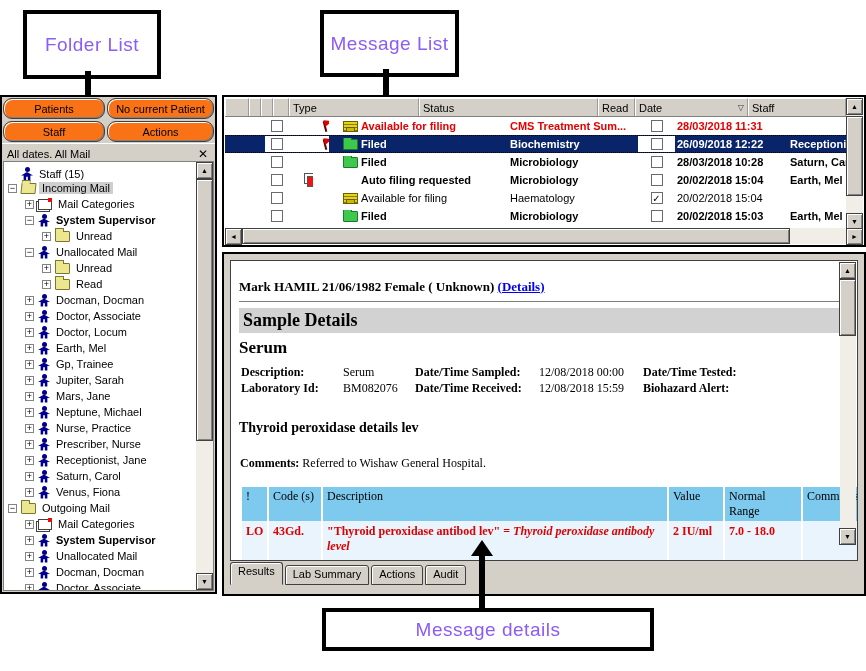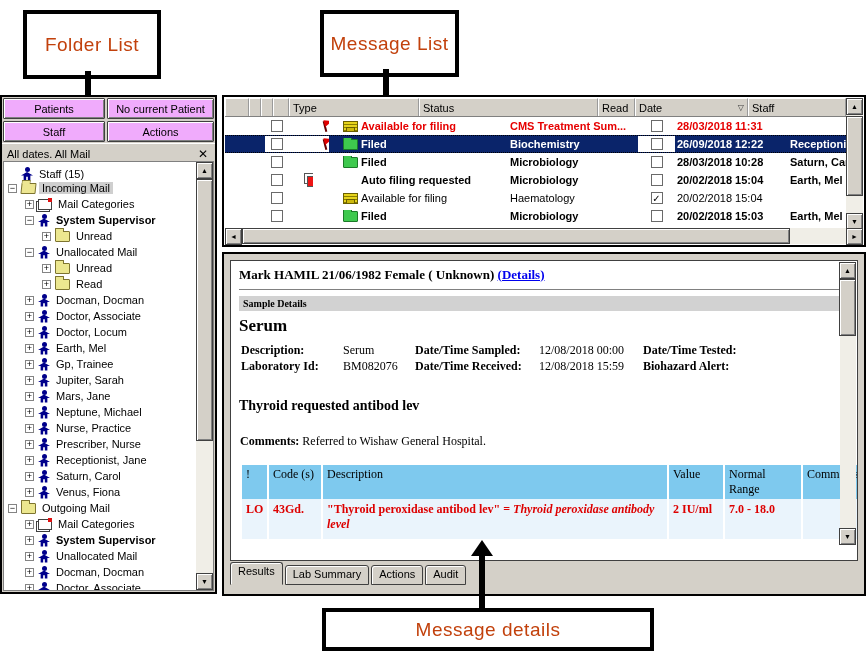--- a/index.html
+++ b/index.html
@@ -1,39 +1,39 @@
 <!DOCTYPE html>
 <html><head>
 <meta charset="utf-8">
 <style>
   html,body{margin:0;padding:0;background:#fff;}
   .stage{position:relative;width:866px;height:671px;background:#fff;overflow:hidden;
          font-family:"Liberation Sans","DejaVu Sans",sans-serif;font-size:11px;color:#000;}
 
   
   .callout{position:absolute;background:#fff;border:4px solid #000;display:flex;
-           align-items:center;justify-content:center;font-size:19px;color:#c2410c;letter-spacing:.5px;}
+           align-items:center;justify-content:center;font-size:19px;color:#8b5cf6;letter-spacing:.5px;}
   .co-folder{left:23px;top:10px;width:130px;height:61px;}
   .co-msglist{left:320px;top:10px;width:131px;height:59px;}
   .co-details{left:322px;top:608px;width:324px;height:35px;}
   .aline{position:absolute;width:6px;background:#000;}
   .ahead{position:absolute;width:0;height:0;border-left:11px solid transparent;border-right:11px solid transparent;}
   .down{border-top:16px solid #000;}
   .up{border-bottom:16px solid #000;}
   .sbtrack{background:#f0eee7;}
   .sbbtn{position:absolute;width:15px;height:15px;background:#d4d0c8;border:1px solid #404040;
          box-shadow:inset 1px 1px 0 #fff,inset -1px -1px 0 #808080;display:flex;align-items:center;justify-content:center;
          font-size:7px;line-height:1;color:#000;}
   .sbthumb{position:absolute;background:#d4d0c8;border:1px solid #404040;box-shadow:inset 1px 1px 0 #fff,inset -1px -1px 0 #808080;}
 
   
   .lp{position:absolute;left:0;top:95px;width:217px;height:499px;background:#d4d0c8;border:2px solid #000;box-sizing:border-box;}
   .lp-tabs{display:grid;grid-template-columns:104px 1fr;}
-  .lp-tab{height:19px;margin:1px;border-radius:1px;display:flex;align-items:center;justify-content:center;
-          background:#f0abfc;border:1px solid #404040;box-shadow:inset 1px 1px 0 #fff,inset -1px -1px 0 #808080;cursor:default;}
+  .lp-tab{height:19px;margin:1px;border-radius:9px;display:flex;align-items:center;justify-content:center;
+          background:#f97316;border:1px solid #404040;box-shadow:inset 1px 1px 0 #fff,inset -1px -1px 0 #808080;cursor:default;}
   .filter{height:19px;display:flex;align-items:center;padding:0 5px;border-top:1px solid #fff;}
   .filter .flabel{flex:1;}
   .filter .fclose{width:14px;text-align:center;font-size:12px;line-height:12px;}
   .tree{position:absolute;left:1px;right:1px;top:64px;bottom:1px;background:#fff;border:1px solid #808080;overflow:hidden;padding-top:2px;box-sizing:border-box;}
   .trow{height:16px;display:flex;align-items:center;white-space:nowrap;}
   .exp{width:9px;height:9px;box-sizing:border-box;border:1px solid #848484;background:#fff;font-size:9px;line-height:7px;
        text-align:center;flex:0 0 9px;color:#000;}
   .expsp{width:9px;flex:0 0 9px;}
   .tlabel{padding:0 3px;margin-left:3px;}
   .tlabel.b{font-weight:bold;}
@@ -85,24 +85,24 @@
   .cb{width:12px;height:12px;box-sizing:border-box;background:#fff;border:1px solid #6a6a6a;margin:0 auto;
       display:flex;align-items:center;justify-content:center;font-size:10px;color:#000;font-weight:bold;}
   .st-ic{margin:0 3px 0 12px;}
   .ml-vs{position:absolute;right:0;top:0;width:17px;height:132px;}
   .ml-hs{position:absolute;left:0;bottom:0;right:0;height:16px;}
 
   
   .dp{position:absolute;left:222px;top:252px;width:644px;height:344px;background:#d4d0c8;border:2px solid #000;box-sizing:border-box;}
   .doc{position:absolute;left:6px;top:6px;right:6px;height:299px;background:#fff;border:1px solid #404040;overflow:hidden;
        font-family:"Liberation Serif","DejaVu Serif",serif;font-size:12px;}
-  .banner{font-weight:bold;font-size:13px;padding:6px 0 3px 8px;}
+  .banner{font-weight:bold;font-size:13px;padding:18px 0 3px 8px;}
   .banner a{color:#0000ee;text-decoration:underline;}
   .doc hr{border:none;border-top:1px solid #808080;margin:3px 4px 6px 8px;}
-  .band{background:#d2d2d2;font-weight:bold;font-size:10px;padding:2px 4px;margin:0 11px 0 8px;}
+  .band{background:#d2d2d2;font-weight:bold;font-size:18px;padding:2px 4px;margin:0 11px 0 8px;}
   .serum{font-weight:bold;font-size:17px;margin:5px 0 7px 8px;}
   .fgrid{display:grid;grid-template-columns:102px 72px 124px 104px 150px 1fr;row-gap:1px;margin-left:10px;margin-right:24px;}
   .flab{font-weight:bold;}
   .ttl{font-weight:bold;font-size:14px;margin:24px 0 0 8px;}
   .cmt{margin:20px 0 0 9px;}
   .cmt b{font-weight:bold;}
   table.res{border-collapse:collapse;margin:16px 0 0 11px;table-layout:fixed;width:592px;}
   table.res th{background:#7ec9ee;font-weight:normal;text-align:left;vertical-align:top;padding:2px 4px;
                border-right:2px solid #fff;font-size:12px;}
   table.res td{background:#eaf4fc;color:#dd0000;font-weight:bold;vertical-align:top;padding:3px 4px;
@@ -495,21 +495,21 @@
           <div class="fval">12/08/2018 00:00</div>
           <div class="flab">Date/Time Tested:</div>
           <div class="fval"></div>
           <div class="flab">Laboratory Id:</div>
           <div class="fval">BM082076</div>
           <div class="flab">Date/Time Received:</div>
           <div class="fval">12/08/2018 15:59</div>
           <div class="flab">Biohazard Alert:</div>
           <div class="fval"></div>
         </div>
-      <div class="ttl">Thyroid requested antibod lev</div>
+      <div class="ttl">Thyroid peroxidase details lev</div>
       <div class="cmt">
         <b>Comments:</b>
         <span> </span><span>Referred to Wishaw General Hospital.</span>
       </div>
       <table class="res">
         <thead>
             <tr id="resHead">
               <th class="wv">!</th>
               <th class="wc">Code (s)</th>
               <th class="wd">Description</th>

